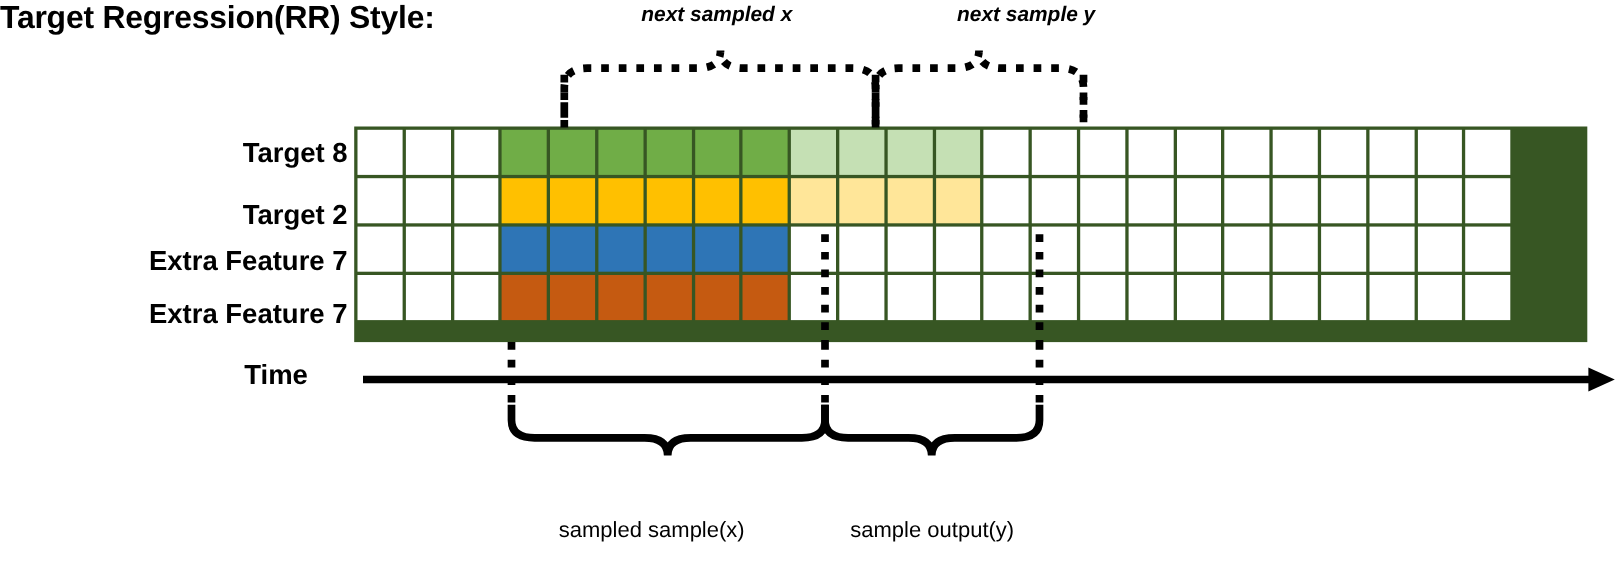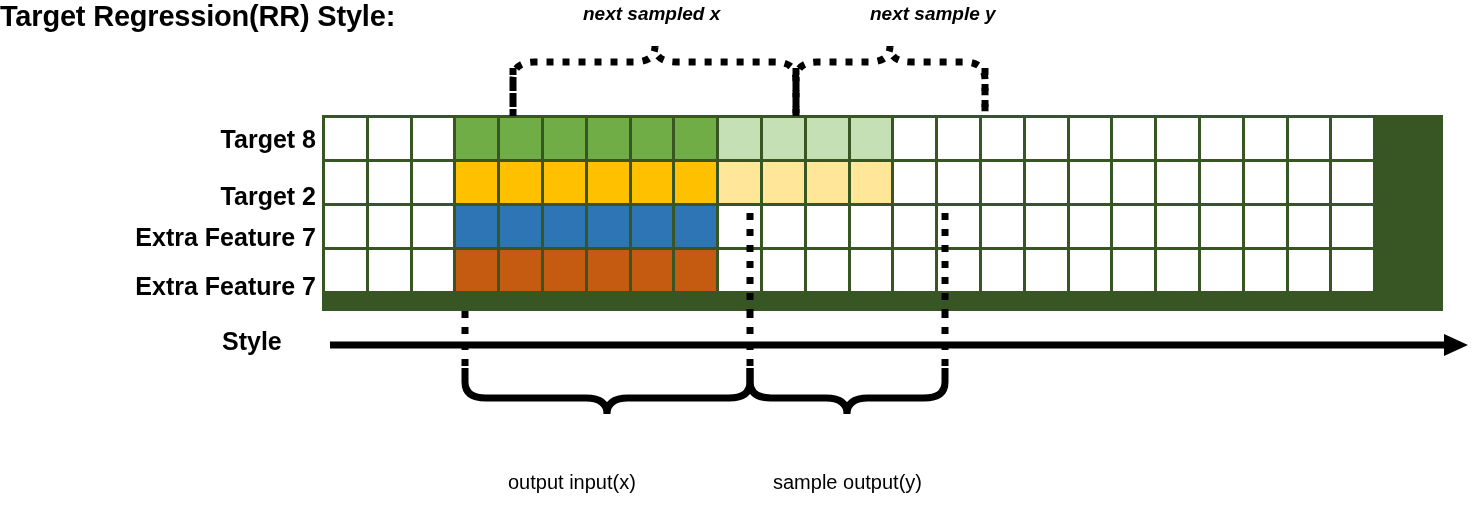--- a/index.html
+++ b/index.html
@@ -138,24 +138,24 @@
         <div class="cell" style="background: rgb(255, 255, 255);"></div>
         <div class="cell" style="background: rgb(255, 255, 255);"></div>
         <div class="cell" style="background: rgb(255, 255, 255);"></div>
       </div>
     </div>
 </div>
 
 <div class="abs toptxt" id="top-x">next sampled x</div>
 <div class="abs toptxt" id="top-y">next sample y</div>
 
-<div id="timelabel" class="abs">Style</div>
+<div id="timelabel" class="abs">Time</div>
 
 <div class="abs botlabel" id="lbl-x">
-  <div>output input(x)</div>
+  <div>sampled sample(x)</div>
   
   
 </div>
 <div class="abs botlabel" id="lbl-y">
   <div>sample output(y)</div>
   
   
 </div>
 
 <svg class="overlay" viewBox="0 0 1476 516">

